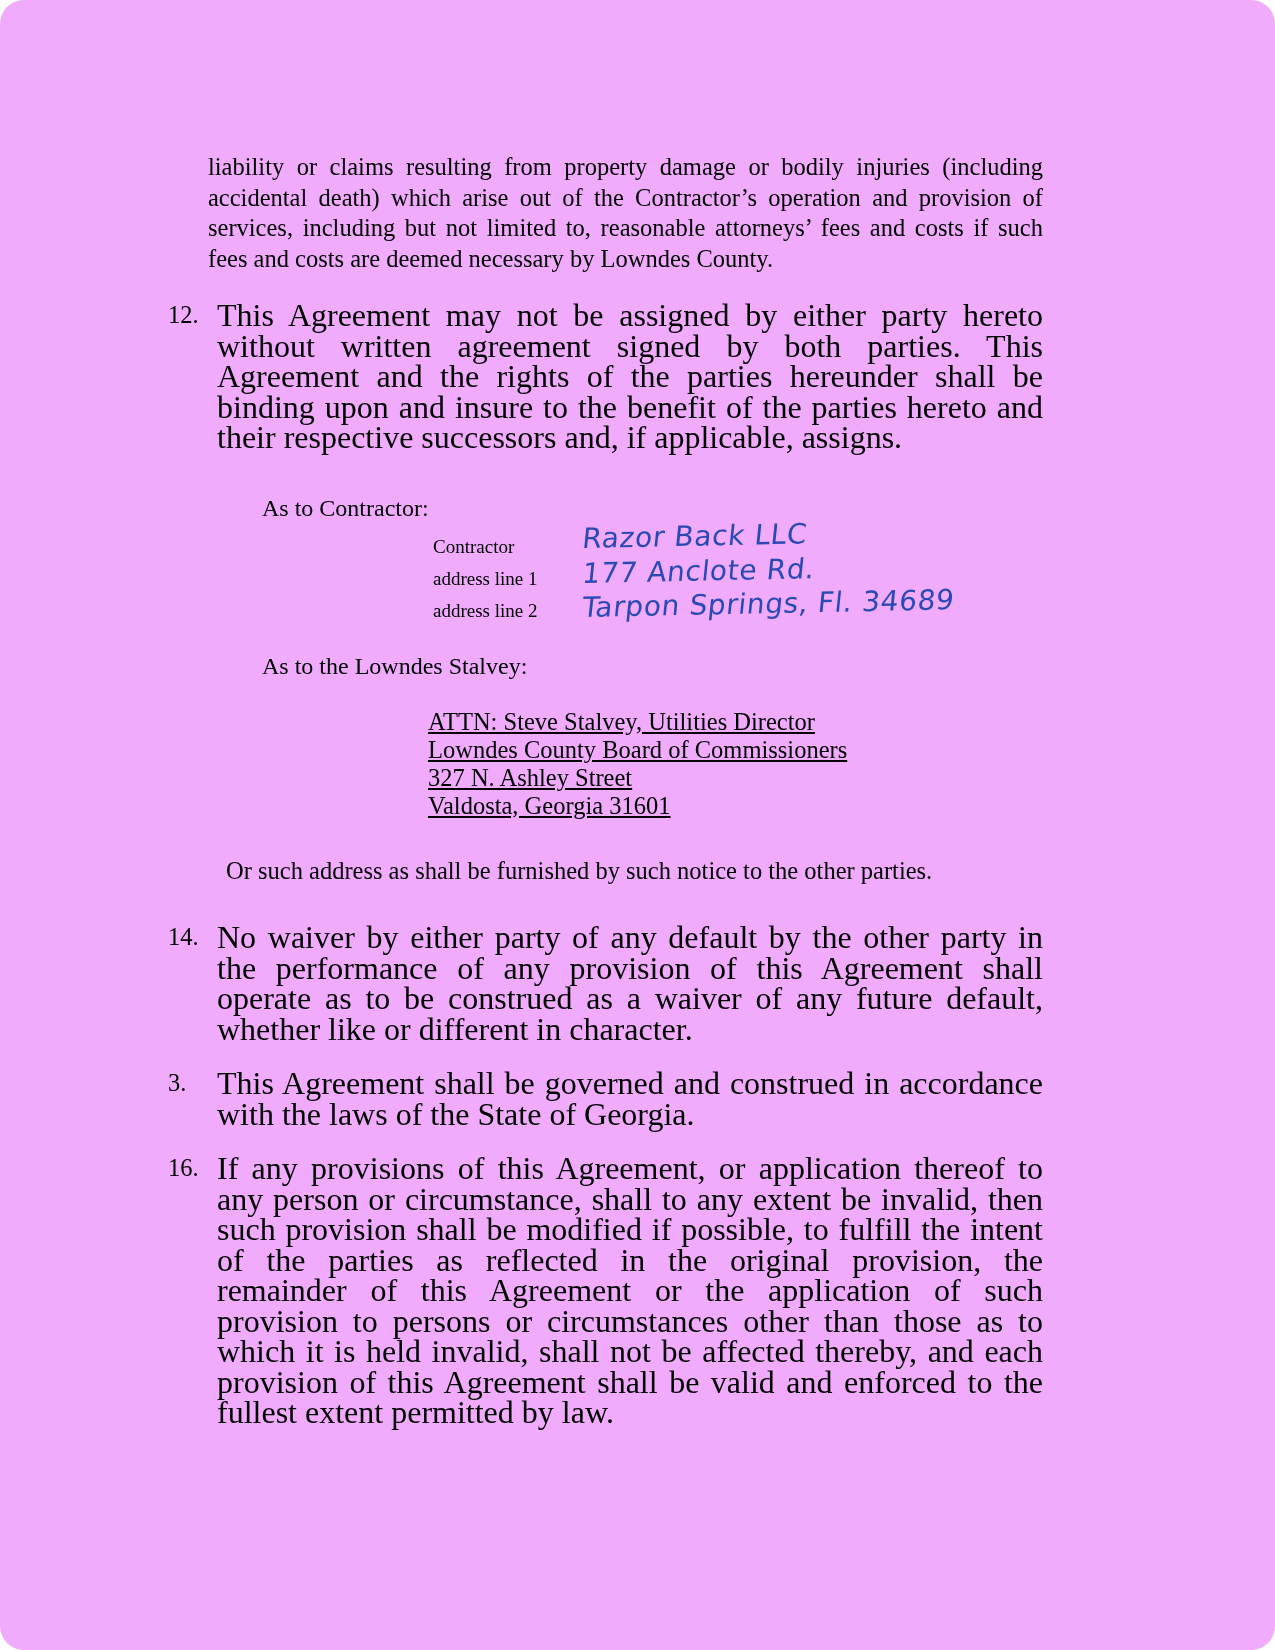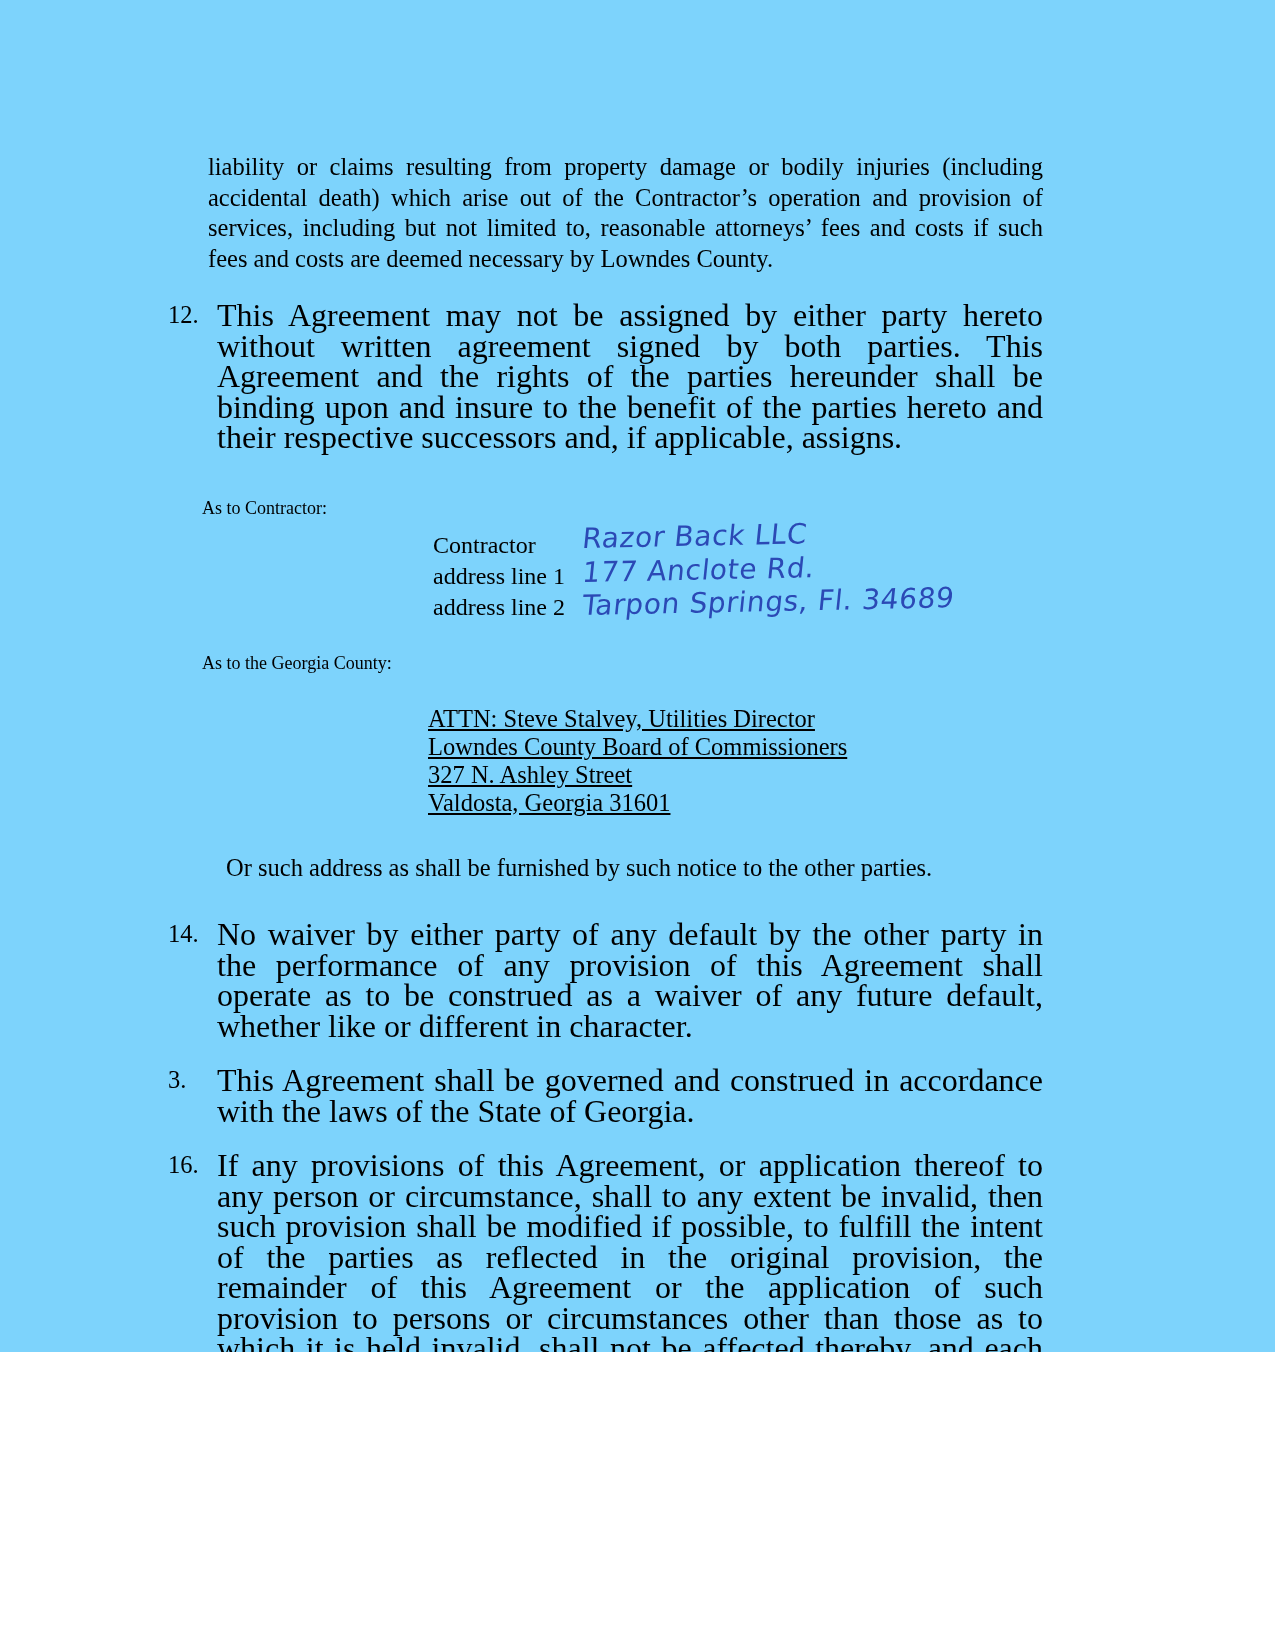--- a/index.html
+++ b/index.html
@@ -8,24 +8,25 @@
     padding: 0;
     background: #ffffff;
   }
   body {
     font-family: "Liberation Serif", "DejaVu Serif", serif;
     color: #000000;
   }
   .page {
     position: relative;
     width: 1275px;
-    height: 1352px;
-    background: #7dd3fc;
+    height: 1650px;
+    background: #f0abfc;
     overflow: hidden;
     box-sizing: border-box;
+    border-radius: 24px;
   }
   .content {
     position: absolute;
     left: 158px;
     top: 152px;
     width: 885px;
   }
   
   .para {
     display: flex;
@@ -53,42 +54,42 @@
   
   .cont-para {
     font-size: 24.5px;
     line-height: 30.5px;
     text-align: justify;
     margin: 0 0 26px 50px;
     width: 835px;
   }
   
   .sub-line {
-    font-size: 18px;
+    font-size: 24px;
     line-height: 30.5px;
-    margin-left: 44px;
+    margin-left: 104px;
   }
   .spacer-sm { height: 16px; }
   .spacer-md { height: 26px; }
   .spacer-lg { height: 36px; }
 
   
   .fill-block {
     margin-left: 275px;
     margin-top: 6px;
     position: relative;
   }
   .fill-row {
     display: flex;
     align-items: baseline;
     line-height: 29px;
     white-space: nowrap;
   }
   .fill-label {
-    font-size: 24px;
+    font-size: 19px;
     line-height: 29px;
     flex: 0 0 auto;
     width: 148px;
   }
   .hand {
     font-family: "DejaVu Sans", sans-serif;
     color: #2b49b5;
     font-size: 28px;
     letter-spacing: 0.6px;
     line-height: 29px;
@@ -149,21 +150,21 @@
         <span class="hand h2">177 Anclote Rd.</span>
       </div>
       <div class="fill-row">
         <span class="fill-label">address line 2</span>
         <span class="hand h3">Tarpon Springs, Fl. 34689</span>
       </div>
     </div>
 
     <div class="spacer-md"></div>
 
-    <div class="sub-line">As to the Georgia County:</div>
+    <div class="sub-line">As to the Lowndes Stalvey:</div>
 
     <div class="spacer-md"></div>
 
     <div class="addr-block">
       <div class="addr-line"><span class="u">ATTN: Steve Stalvey, Utilities Director</span></div>
       <div class="addr-line"><span class="u">Lowndes County Board of Commissioners</span></div>
       <div class="addr-line"><span class="u">327 N. Ashley Street</span></div>
       <div class="addr-line"><span class="u">Valdosta, Georgia 31601</span></div>
     </div>
 

